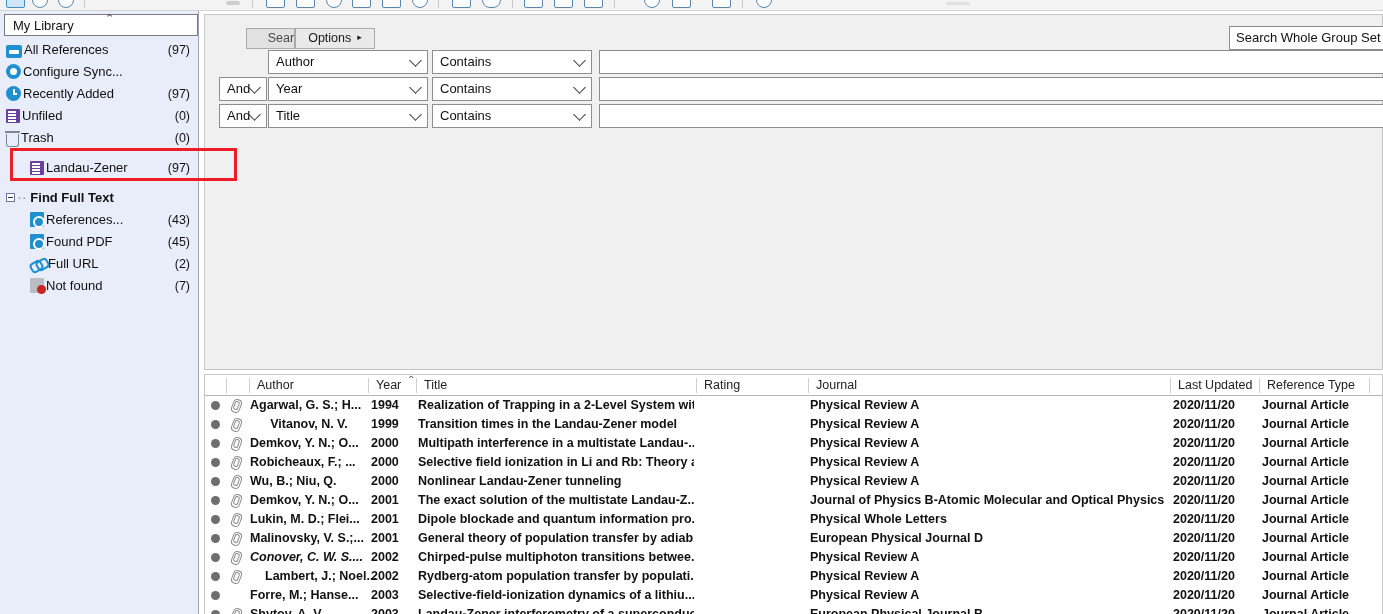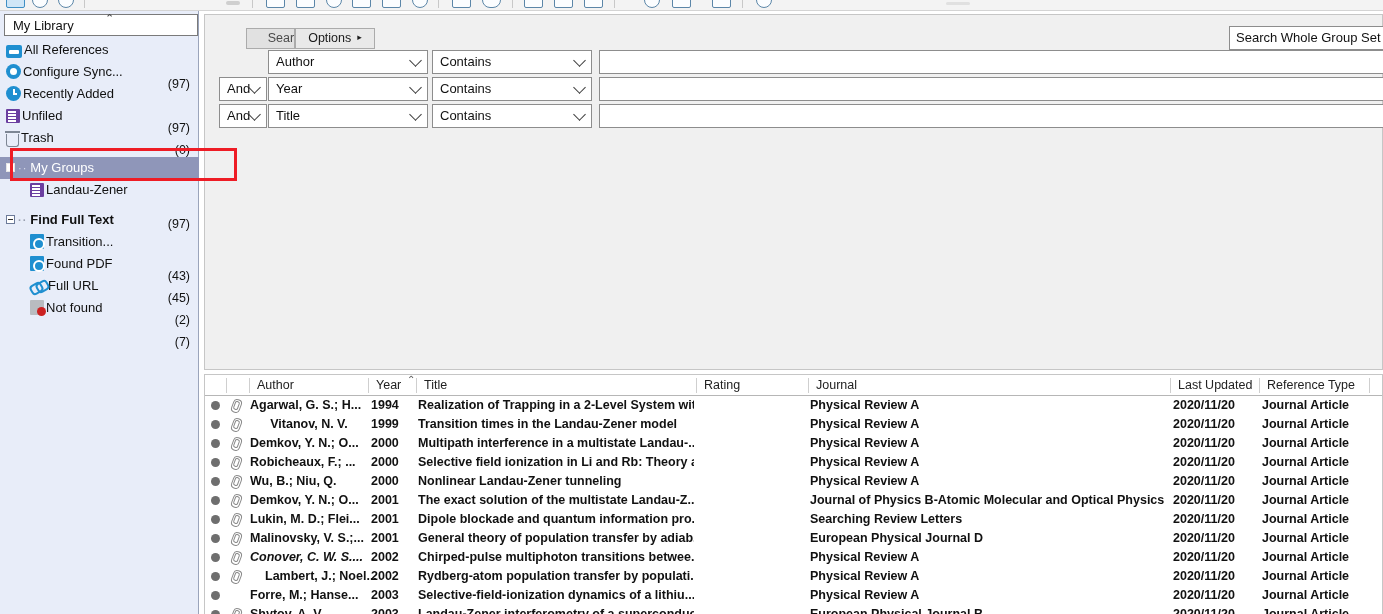--- a/index.html
+++ b/index.html
@@ -53,21 +53,21 @@
   .lib-caret {
     position: absolute; left: 100px; top: -3px; font-size: 11px; color: #444;
   }
   .side-list { position: absolute; left: 0; top: 28px; width: 199px; }
   .side-row {
     position: relative; height: 22px; line-height: 22px;
     padding-left: 6px; white-space: nowrap; cursor: default;
   }
   .side-row .lbl { font-size: 13px; color: #111; }
   .side-row .cnt {
-    position: absolute; right: 9px; top: 0; font-size: 12.5px; color: #111; margin-top: 34px;
+    position: absolute; right: 9px; top: 0; font-size: 12.5px; color: #111;
   }
   .side-row.indent { padding-left: 30px; }
   .side-row.selected { background: #8f96b9; }
   .side-row.selected .lbl { color: #ffffff; }
   .side-row.group-head { padding-left: 6px; font-weight: bold; }
   .side-row.group-head .lbl { font-weight: bold; }
   .ico {
     display: inline-block; width: 17px; height: 15px;
     vertical-align: -3px; margin-right: 2px; position: relative;
   }
@@ -253,38 +253,34 @@
         <span class="cnt">(0)</span>
       </div>
 
       <div class="side-row">
         <span class="ico ic-trash"></span><span class="lbl">Trash</span>
         <span class="cnt">(0)</span>
       </div>
 
       <div style="height:8px"></div>
 
-      <div class="side-row selected">
-        <span class="expander white"></span><span class="dots white">··</span><span class="lbl">My Groups</span>
-        <span class="cnt"></span>
-      </div>
 
       <div class="side-row indent">
         <span class="ico ic-landau"></span><span class="lbl">Landau-Zener</span>
         <span class="cnt">(97)</span>
       </div>
 
       <div style="height:8px"></div>
 
       <div class="side-row group-head">
         <span class="expander"></span><span class="dots">··</span><span class="lbl">Find Full Text</span>
       </div>
 
       <div class="side-row indent">
-        <span class="ico ic-searching"></span><span class="lbl">Transition...</span>
+        <span class="ico ic-searching"></span><span class="lbl">References...</span>
         <span class="cnt">(43)</span>
       </div>
 
       <div class="side-row indent">
         <span class="ico ic-searching"></span><span class="lbl">Found PDF</span>
         <span class="cnt">(45)</span>
       </div>
 
       <div class="side-row indent">
         <span class="ico ic-foundurl"></span><span class="lbl">Full URL</span>
@@ -477,21 +473,21 @@
             <span class="cell" style="left: 968px; width: 84px;">2020/11/20</span>
             <span class="cell" style="left: 1057px; width: 106px;">Journal Article</span>
           </div>
           <div class="trow">
             <span class="dot"></span>
             <span class="clip"></span>
             <span class="cell" style="left: 45px; width: 118px;">Lukin, M. D.; Flei...</span>
             <span class="cell" style="left: 166px; width: 44px;">2001</span>
             <span class="cell" style="left: 213px; width: 276px;">Dipole blockade and quantum information pro...</span>
             <span class="cell" style="left: 493px; width: 108px;"></span>
-            <span class="cell" style="left: 605px; width: 358px;">Searching Review Letters</span>
+            <span class="cell" style="left: 605px; width: 358px;">Physical Whole Letters</span>
             <span class="cell" style="left: 968px; width: 84px;">2020/11/20</span>
             <span class="cell" style="left: 1057px; width: 106px;">Journal Article</span>
           </div>
           <div class="trow">
             <span class="dot"></span>
             <span class="clip"></span>
             <span class="cell" style="left: 45px; width: 118px;">Malinovsky, V. S.;...</span>
             <span class="cell" style="left: 166px; width: 44px;">2001</span>
             <span class="cell" style="left: 213px; width: 276px;">General theory of population transfer by adiab...</span>
             <span class="cell" style="left: 493px; width: 108px;"></span>

